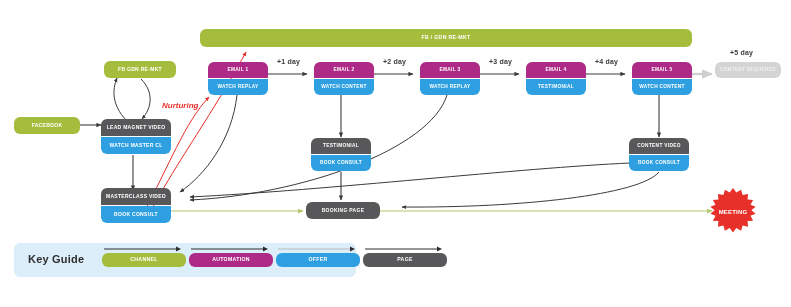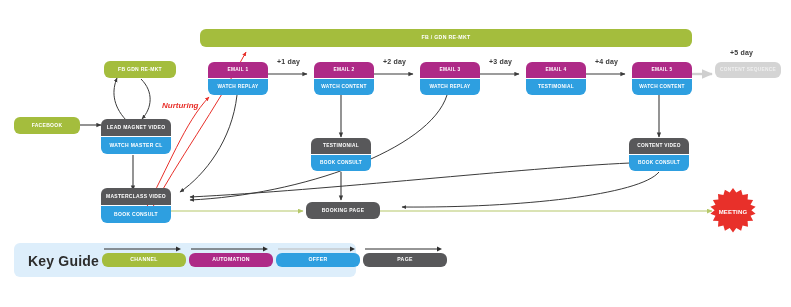--- a/index.html
+++ b/index.html
@@ -100,21 +100,21 @@
     width: 342px;
     height: 34px;
     background: #ddeefb;
     border-radius: 6px;
     z-index: 3;
   }
   #keyguide .kg-title {
     position: absolute;
     left: 14px;
     top: 10px;
-    font-size: 14px;
+    font-size: 11px;
     font-weight: bold;
     color: #2d2d2d;
     letter-spacing: 0.2px;
   }
   .kg-pill {
     position: absolute;
     top: 10px;
     height: 14px;
     font-size: 5.2px;
   }

